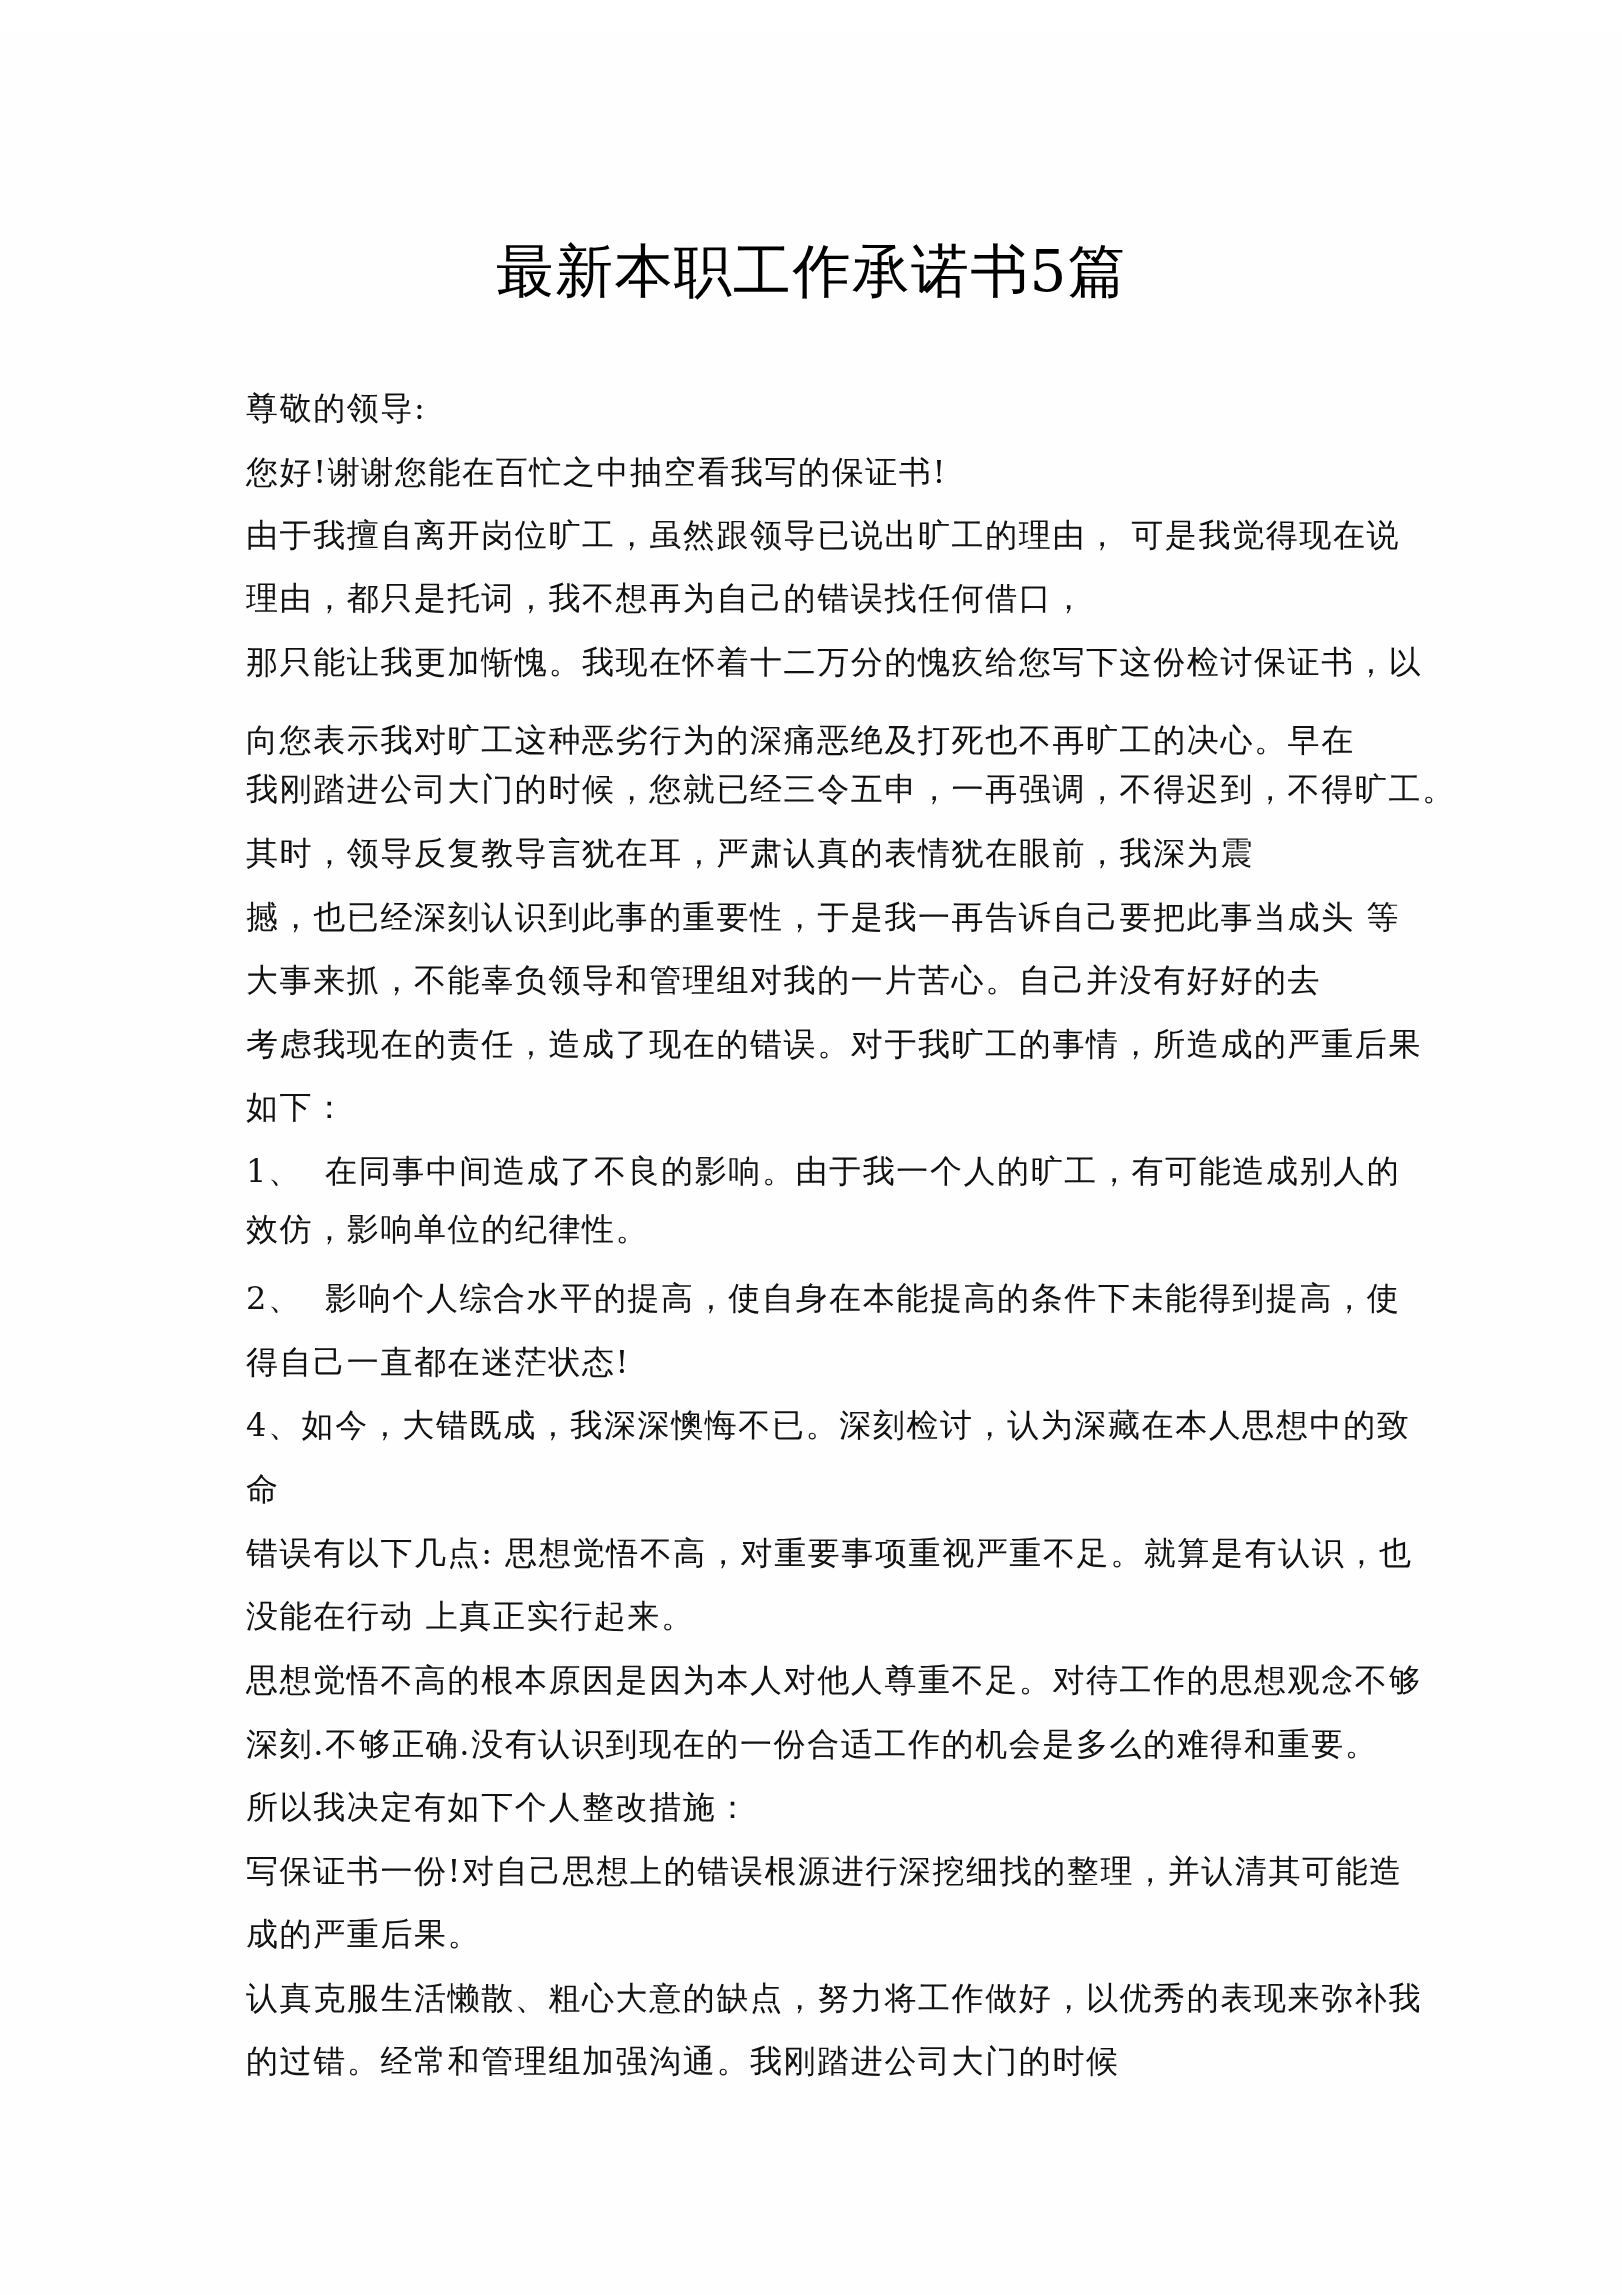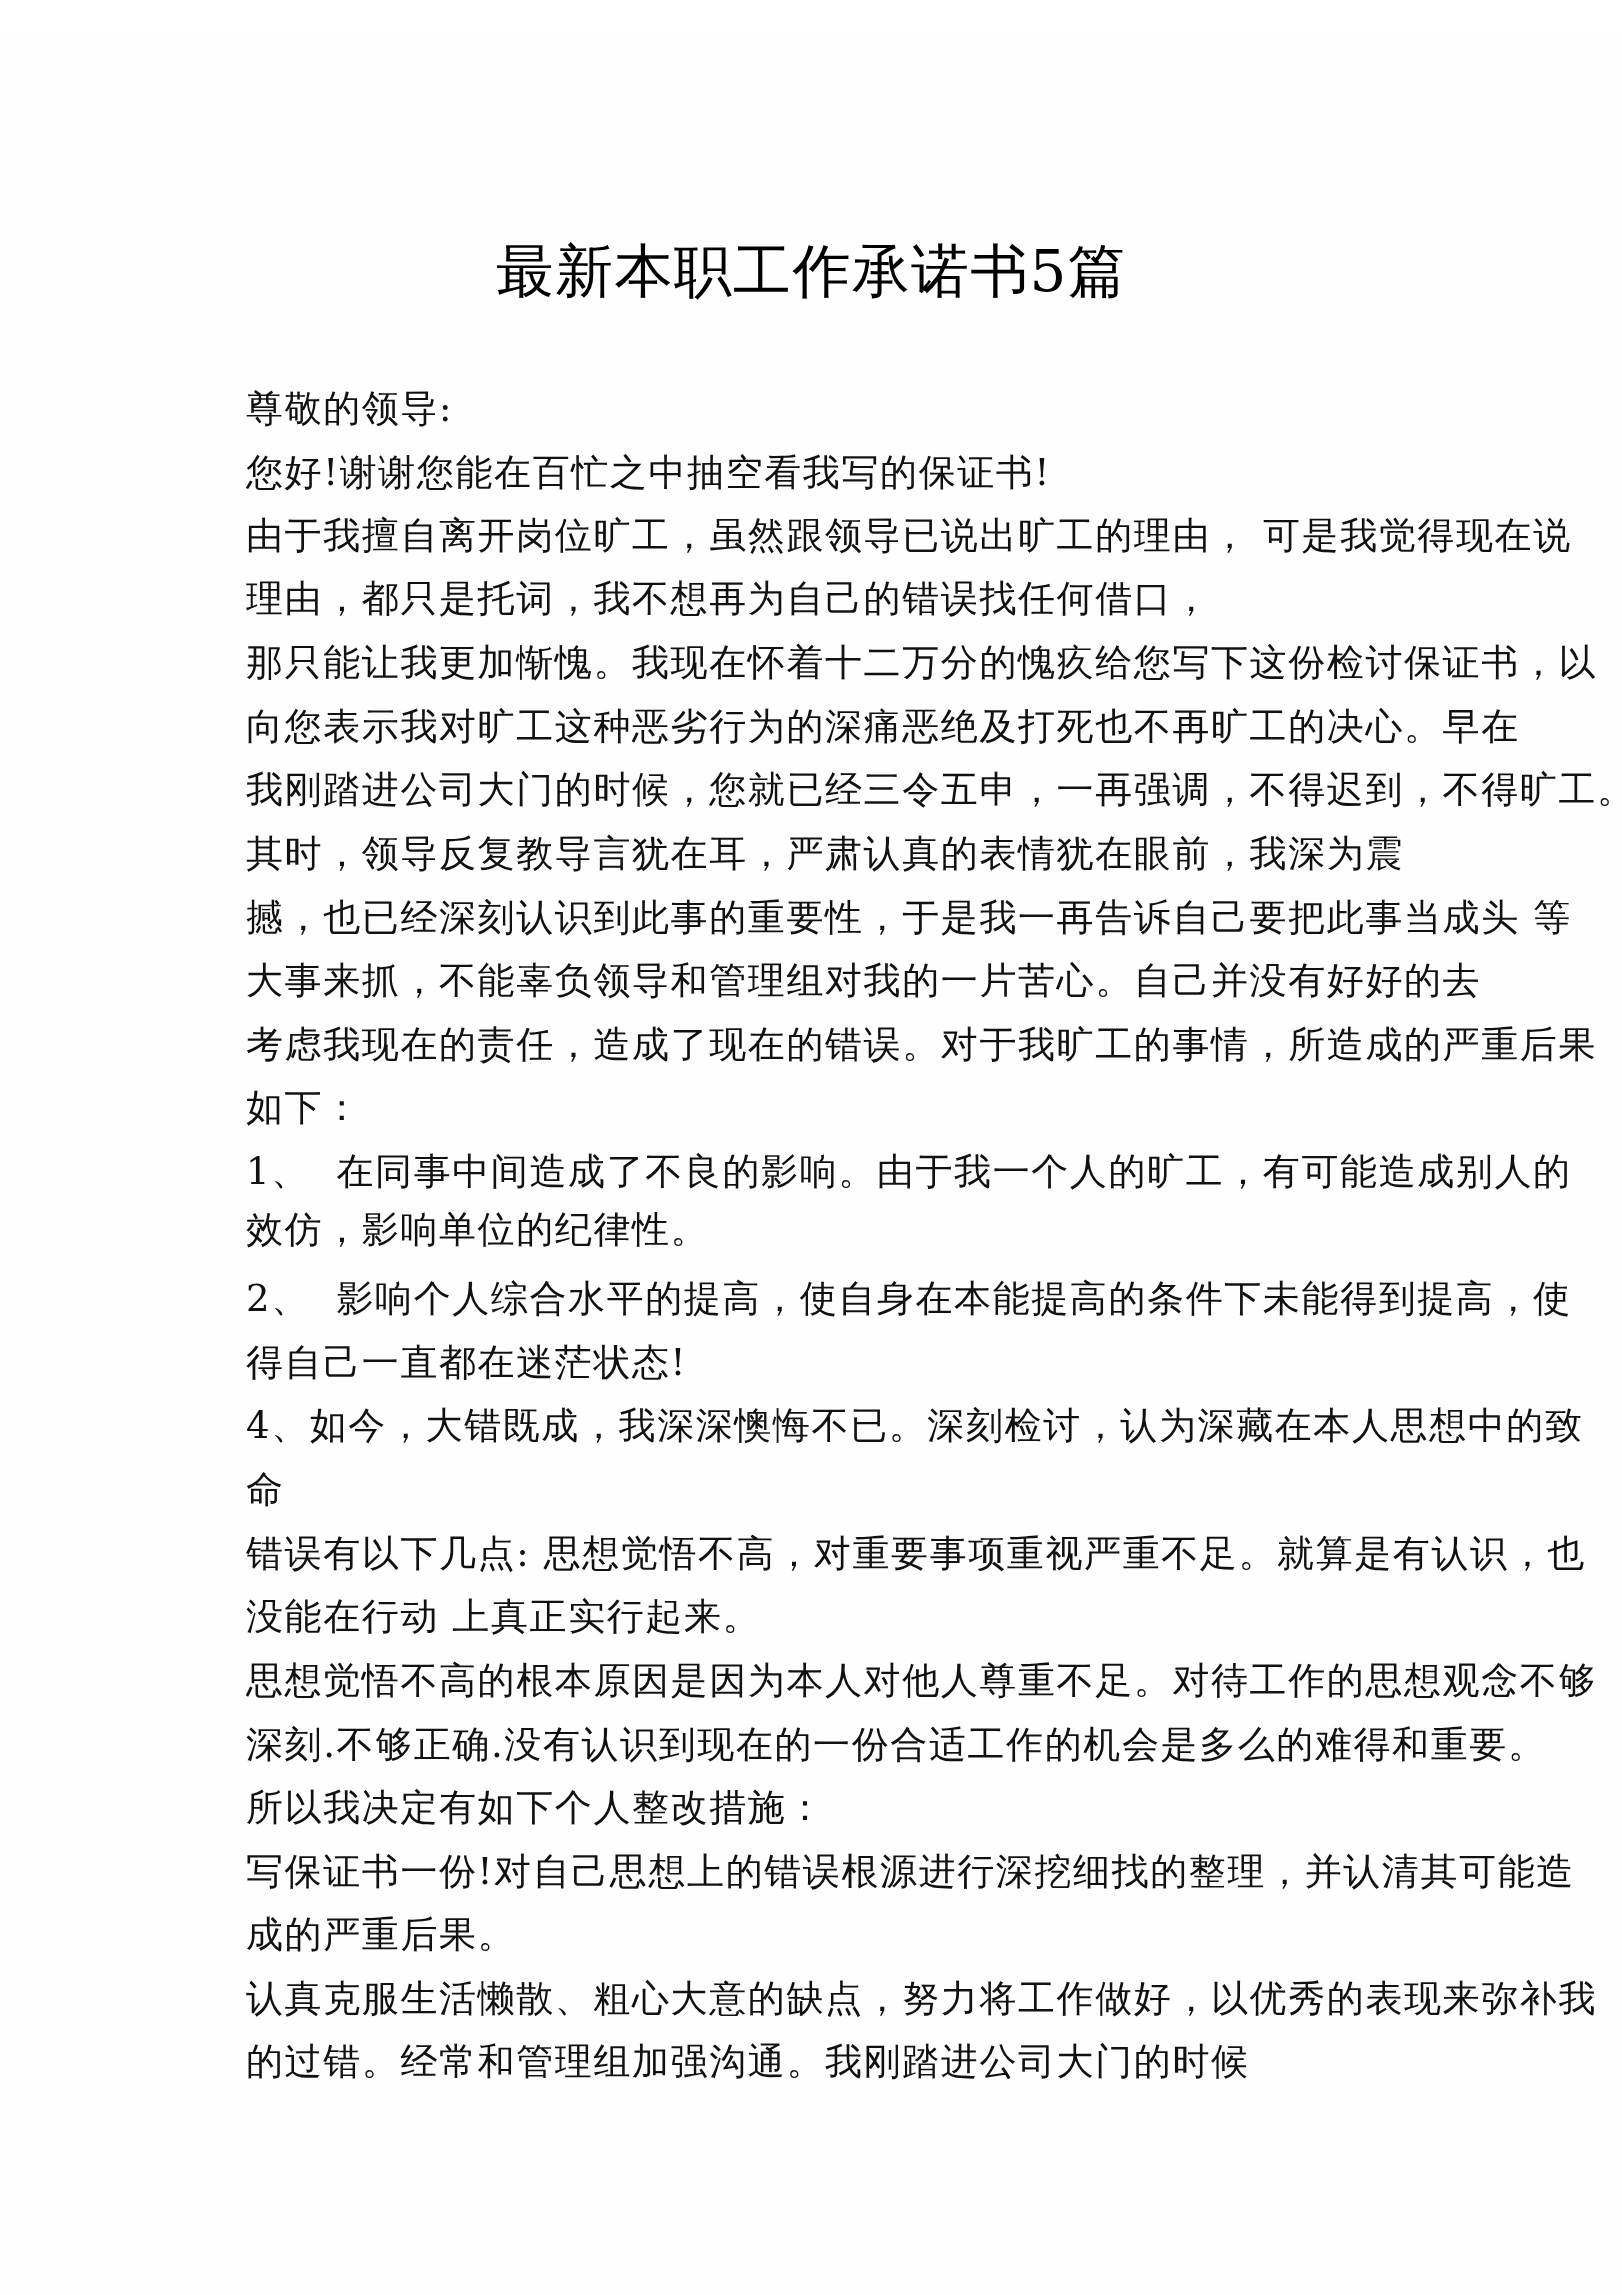--- a/index.html
+++ b/index.html
@@ -7,37 +7,37 @@
     .page { position: absolute; left: 0; top: 0; width: 1623px; height: 2295px; background: #fefefe; margin-top: 32px; }
     .title {
       position: absolute; left: 0; top: 200px; width: 1623px; height: 79px;
       text-align: center; font-family: "DejaVu Serif", "Liberation Serif", serif;
       font-size: 58px; line-height: 79px; color: #000; letter-spacing: 1.3px;
     }
     .body-text { position: absolute; left: 246px; top: 0; width: 1139px; }
     .line {
       position: absolute; left: 0; width: 1152px; height: 39px;
       font-family: "DejaVu Serif", "Liberation Serif", serif;
-      font-size: 37px; line-height: 39px; color: #111; white-space: pre;
+      font-size: 32px; line-height: 39px; color: #111; white-space: pre;
       letter-spacing: 1.6px;
     }
   </style>
 </head>
 <body>
 
 <div class="page">
   <div class="title">最新本职工作承诺书5篇</div>
 
   <div class="body-text">
     <div class="line" style="top:357px">尊敬的领导:</div>
     <div class="line" style="top:421px">您好!谢谢您能在百忙之中抽空看我写的保证书!</div>
     <div class="line" style="top:484px">由于我擅自离开岗位旷工，虽然跟领导已说出旷工的理由， 可是我觉得现在说</div>
     <div class="line" style="top:547px">理由，都只是托词，我不想再为自己的错误找任何借口，</div>
     <div class="line" style="top:611px">那只能让我更加惭愧。我现在怀着十二万分的愧疚给您写下这份检讨保证书，以</div>
-    <div class="line" style="top:675px">向您表示我对旷工这种恶劣行为的深痛恶绝及打死也不再旷工的决心。早在</div>
+    <div class="line" style="top:689px">向您表示我对旷工这种恶劣行为的深痛恶绝及打死也不再旷工的决心。早在</div>
     <div class="line" style="top:738px">我刚踏进公司大门的时候，您就已经三令五申，一再强调，不得迟到，不得旷工。</div>
     <div class="line" style="top:802px">其时，领导反复教导言犹在耳，严肃认真的表情犹在眼前，我深为震</div>
     <div class="line" style="top:866px">撼，也已经深刻认识到此事的重要性，于是我一再告诉自己要把此事当成头 等</div>
     <div class="line" style="top:929px">大事来抓，不能辜负领导和管理组对我的一片苦心。自己并没有好好的去</div>
     <div class="line" style="top:993px">考虑我现在的责任，造成了现在的错误。对于我旷工的事情，所造成的严重后果</div>
     <div class="line" style="top:1056px">如下：</div>
     <div class="line" style="top:1120px">1、  在同事中间造成了不良的影响。由于我一个人的旷工，有可能造成别人的</div>
     <div class="line" style="top:1178px">效仿，影响单位的纪律性。</div>
     <div class="line" style="top:1247px">2、  影响个人综合水平的提高，使自身在本能提高的条件下未能得到提高，使</div>
     <div class="line" style="top:1311px">得自己一直都在迷茫状态!</div>

